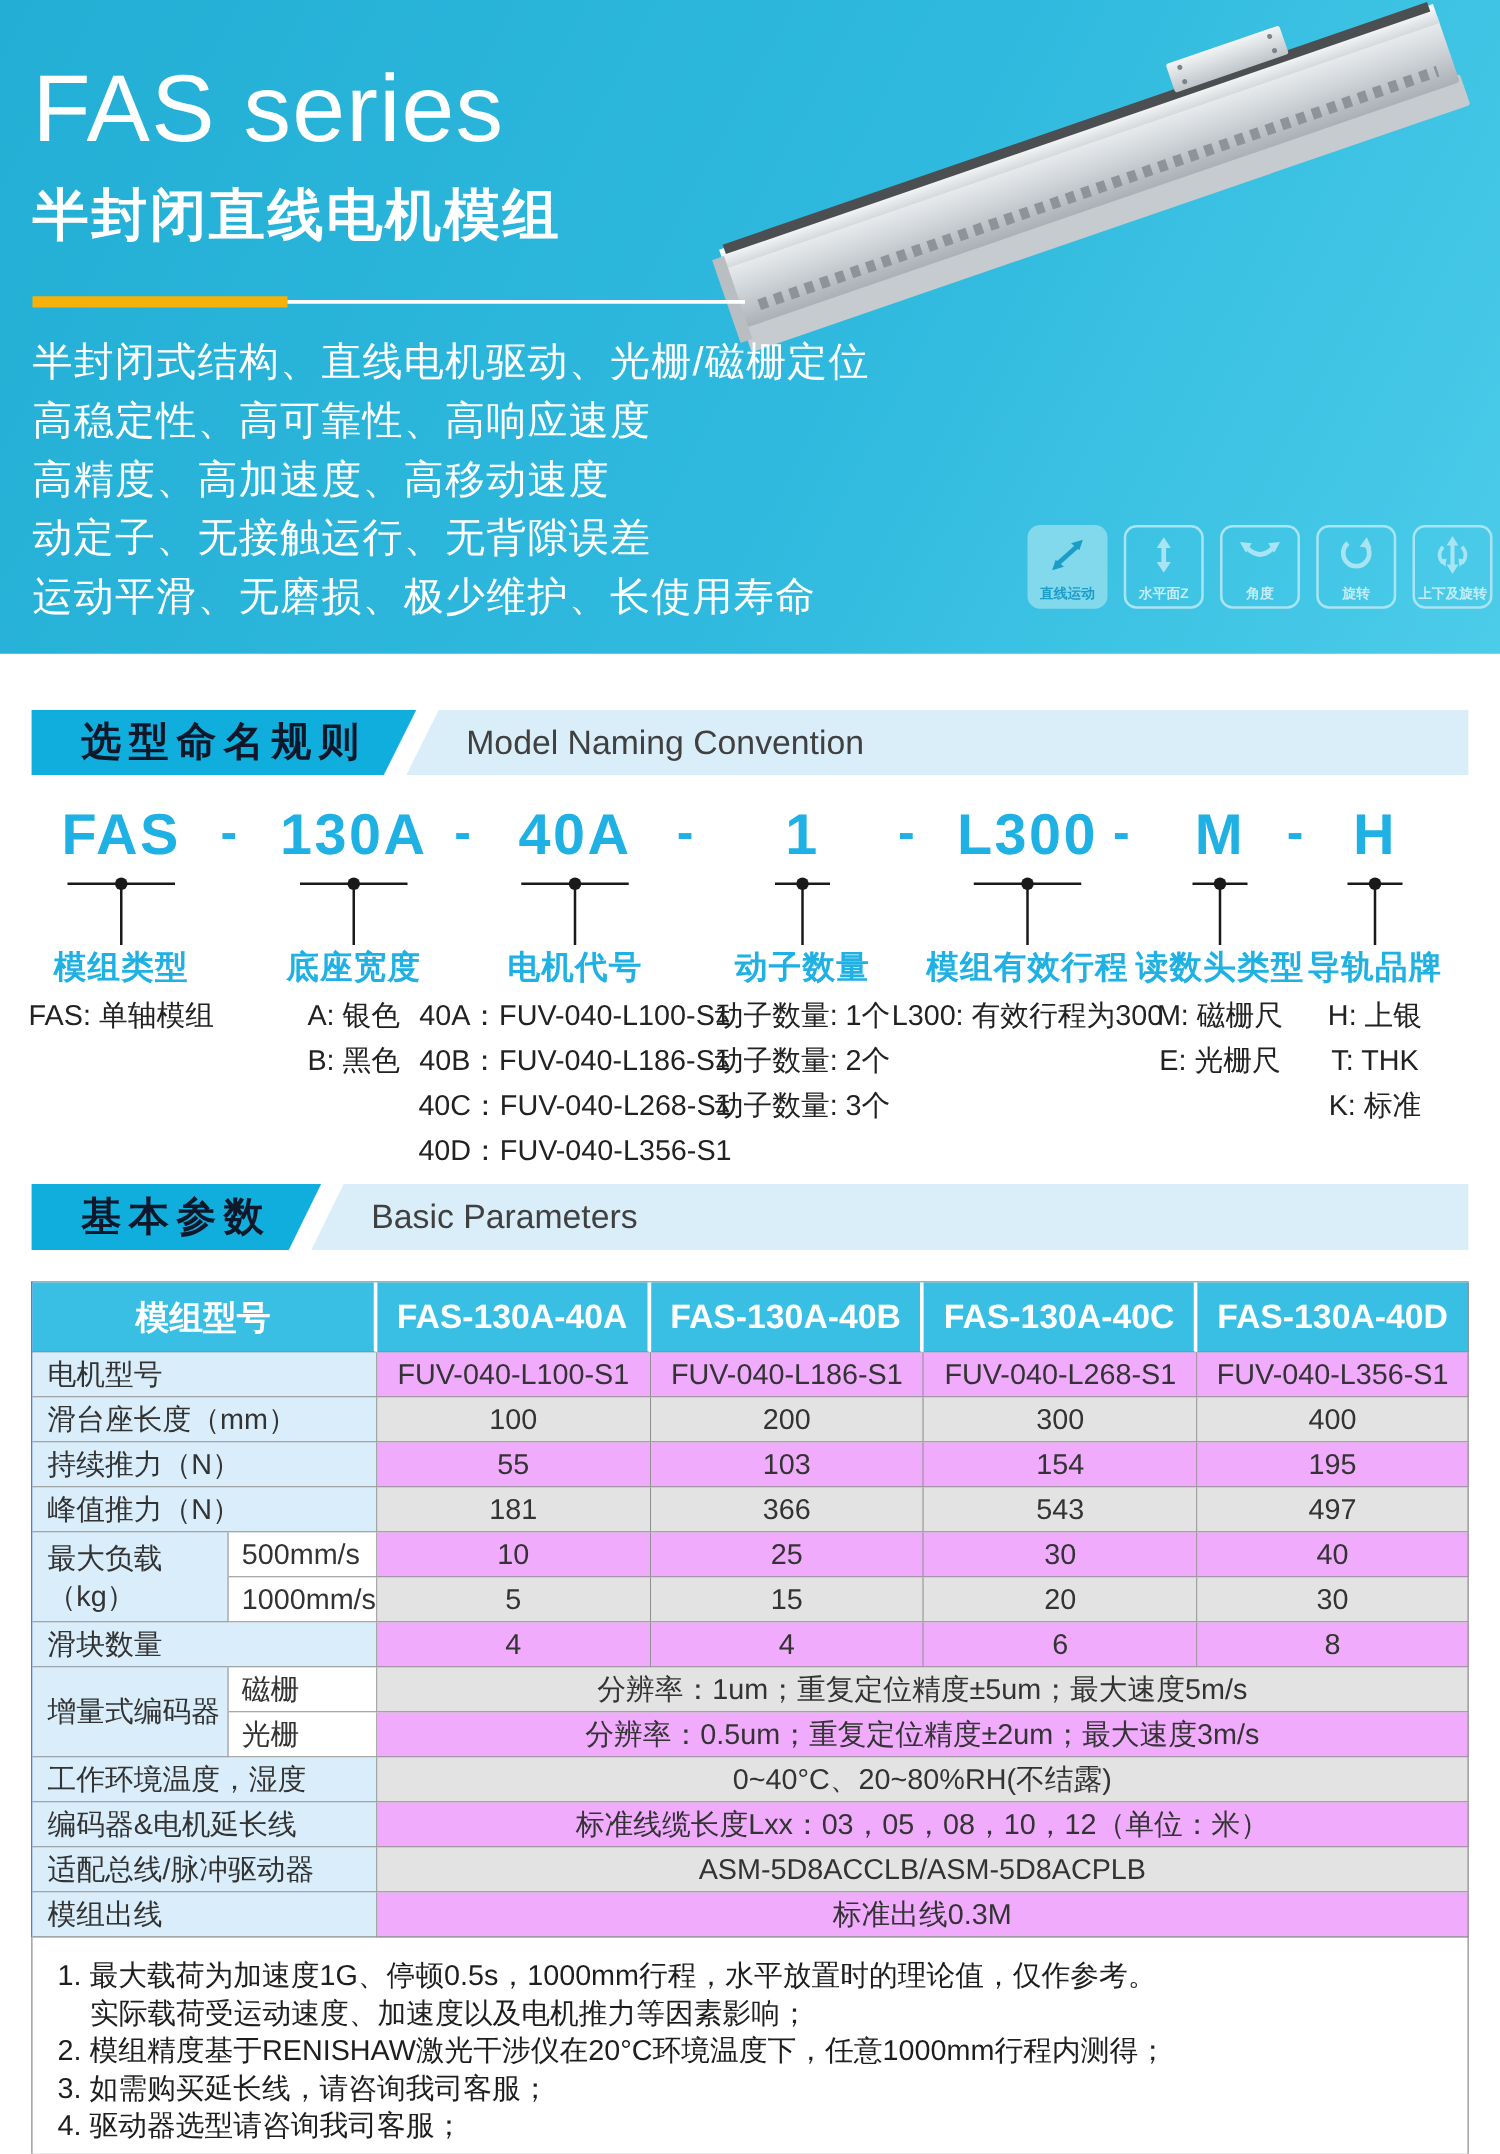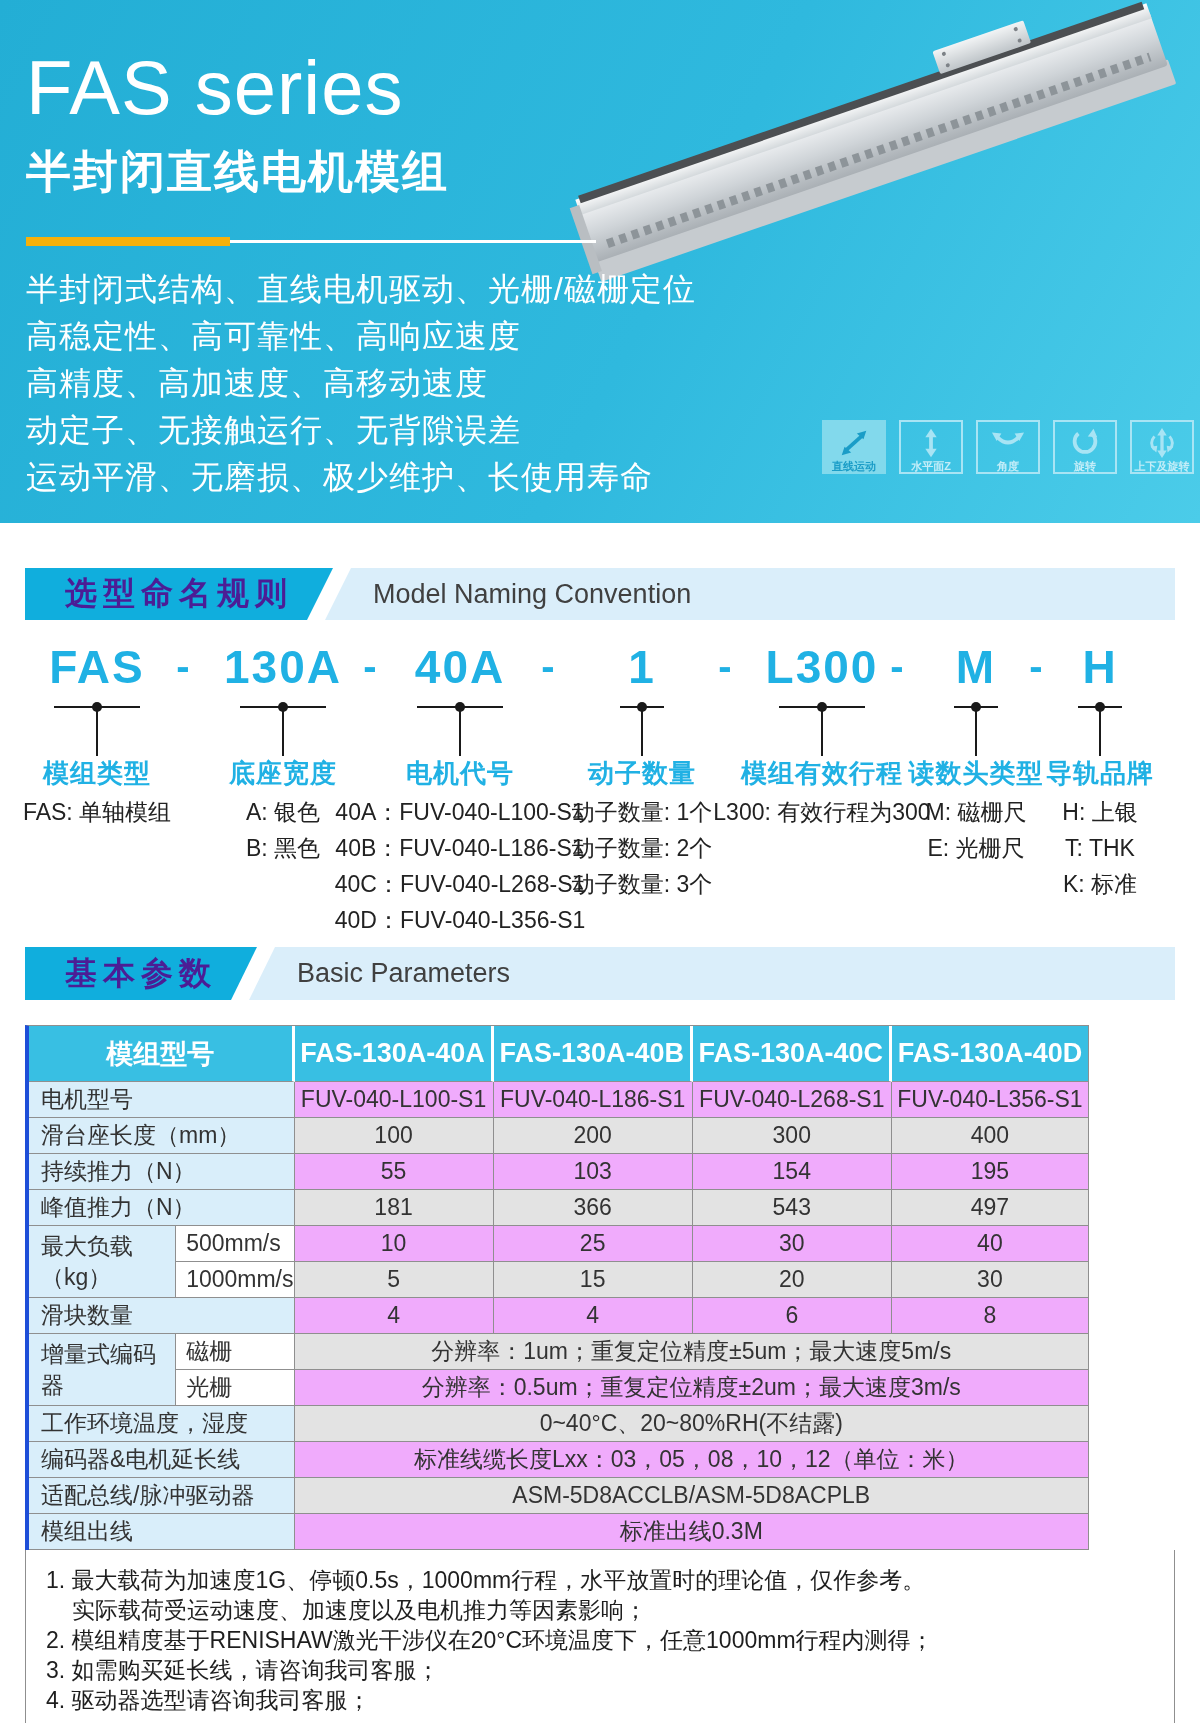--- a/index.html
+++ b/index.html
@@ -9,30 +9,30 @@
   
   .hero { position:relative; width:1200px; height:523px; overflow:hidden;
     background:linear-gradient(118deg,#23aed5 0%,#2fb9de 55%,#4bcce9 100%); color:#fff; }
   .hero-title { position:absolute; left:26px; top:44px; font-size:76px; font-weight:normal; letter-spacing:1px; }
   .hero-sub   { position:absolute; left:26px; top:142px; font-size:45px; font-weight:bold; letter-spacing:2px; }
   .rule-yellow{ position:absolute; left:26px; top:237px; width:204px; height:9px; background:#f6b10a; }
   .rule-white { position:absolute; left:230px; top:240px; width:366px; height:3px; background:#fff; }
   .features   { position:absolute; left:26px; top:266px; font-size:32px; line-height:47px; font-weight:500; letter-spacing:1px; }
   .prod-svg   { position:absolute; right:-6px; top:0; }
   .icons { position:absolute; left:822px; top:420px; display:flex; gap:13px; }
-  .icon-box { width:64px; height:54px; border:2px solid #a8e4f4; border-radius:0; color:#a8e4f4;
+  .icon-box { width:64px; height:67px; border:2px solid #a8e4f4; border-radius:10px; color:#a8e4f4;
     display:flex; flex-direction:column; align-items:center; justify-content:space-between; padding:5px 1px 3px 1px; }
   .icon-box.filled { background:#82d9ec; border-color:#82d9ec; color:#1b9dc7; }
   .icon-box.filled .icon-label { color:#1b9dc7; }
   .icon-glyph { height:34px; display:flex; align-items:center; justify-content:center; }
   .icon-label { font-size:11px; font-weight:bold; white-space:nowrap; color:#c3edf8; }
 
   
   .sec { display:flex; height:52px; margin:0 25px; }
-  .sec .cn { background:#10aedd; color:#4c1d95; font-size:32px; font-weight:bold; letter-spacing:6px;
+  .sec .cn { background:#10aedd; color:#0f172a; font-size:32px; font-weight:bold; letter-spacing:6px;
     display:flex; align-items:center; padding:0 40px 0 40px;
     clip-path:polygon(0 0,100% 0,calc(100% - 26px) 100%,0 100%); }
   .sec .en { flex:1; background:#daeefa; color:#404040; font-size:27px; display:flex; align-items:center;
     padding-left:48px; margin-left:-8px; clip-path:polygon(26px 0,100% 0,100% 100%,0 100%); }
 
   
   .naming { position:relative; height:316px; }
   .ncol { position:absolute; top:20px; width:260px; text-align:center; white-space:nowrap; }
   .ncol .seg { font-size:46px; font-weight:bold; color:#20b1e4; height:58px; line-height:54px; letter-spacing:2px; }
   .ptr { position:relative; width:86px; height:56px; margin:2px auto 0 auto; }
@@ -40,22 +40,22 @@
   .ptr .h { position:absolute; top:6px; left:0; right:0; height:2px; background:#1a1a1a; }
   .ptr .dot { position:absolute; top:2px; left:50%; transform:translateX(-50%); width:10px; height:10px; border-radius:50%; background:#1a1a1a; }
   .ptr .v { position:absolute; top:7px; bottom:0; left:50%; width:2px; transform:translateX(-50%); background:#1a1a1a; }
   .ncol .nlabel { font-size:26px; font-weight:bold; color:#20b1e4; height:34px; line-height:34px; letter-spacing:1px; }
   .ncol .det { margin-top:4px; font-size:23px; color:#222; }
   .ncol .det div { height:36px; line-height:36px; }
   .ndash { position:absolute; top:24px; transform:translateX(-50%); font-size:40px; font-weight:bold; color:#20b1e4; }
 
   
   .tbl-wrap { margin:25px 25px 0 25px; width:1150px; }
-  table { width:1064px; border-collapse:separate; border-spacing:0; font-size:23px;
-    border-left:4px solid #1d4ed8; border-top:1px solid #8f8f8f; }
+  table { width:1150px; border-collapse:separate; border-spacing:0; font-size:23px;
+    border-left:1px solid #1d4ed8; border-top:1px solid #8f8f8f; }
   th,td { border-right:1px solid #8f8f8f; border-bottom:1px solid #8f8f8f; height:36px; padding:0; }
   th { background:#38bfe3; color:#fff; font-size:27px; font-weight:bold; height:56px;
     border-right:3px solid #fff; border-bottom:1px solid #8f8f8f; }
   th:last-child { border-right:1px solid #8f8f8f; }
   td.lbl { background:#d9eefa; text-align:left; padding-left:12px; }
   td.sub { background:#fff; text-align:left; padding-left:10px; }
   td.data { text-align:center; background:#f0abfc; }
   tr.alt td.data { background:#e3e3e3; }
   .notes { width:1150px; height:174px; border:1px solid #8f8f8f; border-top:none;
     padding:15px 10px 0 20px; font-size:23px; line-height:30px; color:#1e1e1e; }

